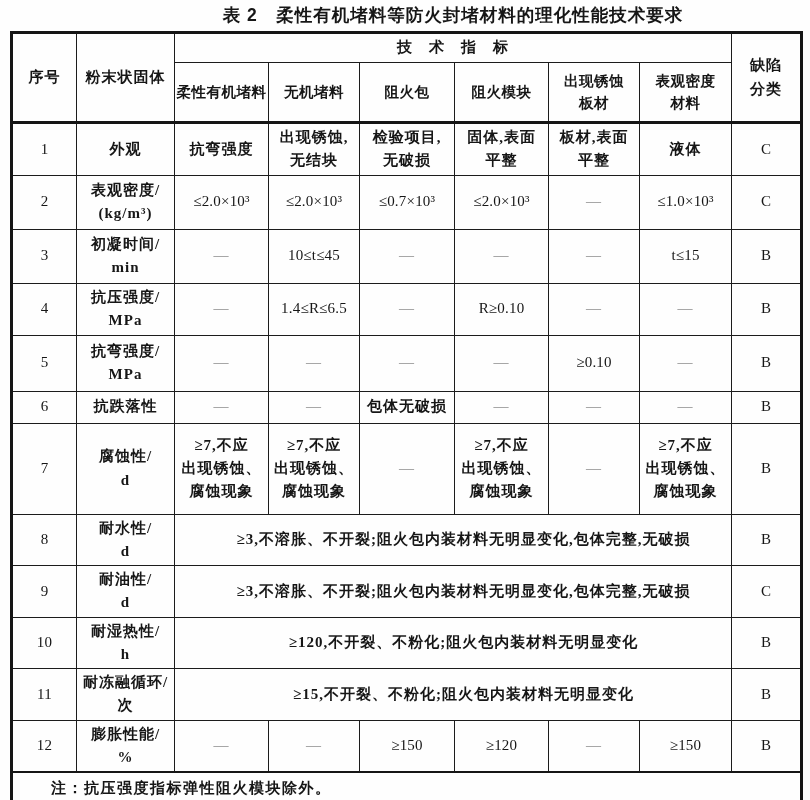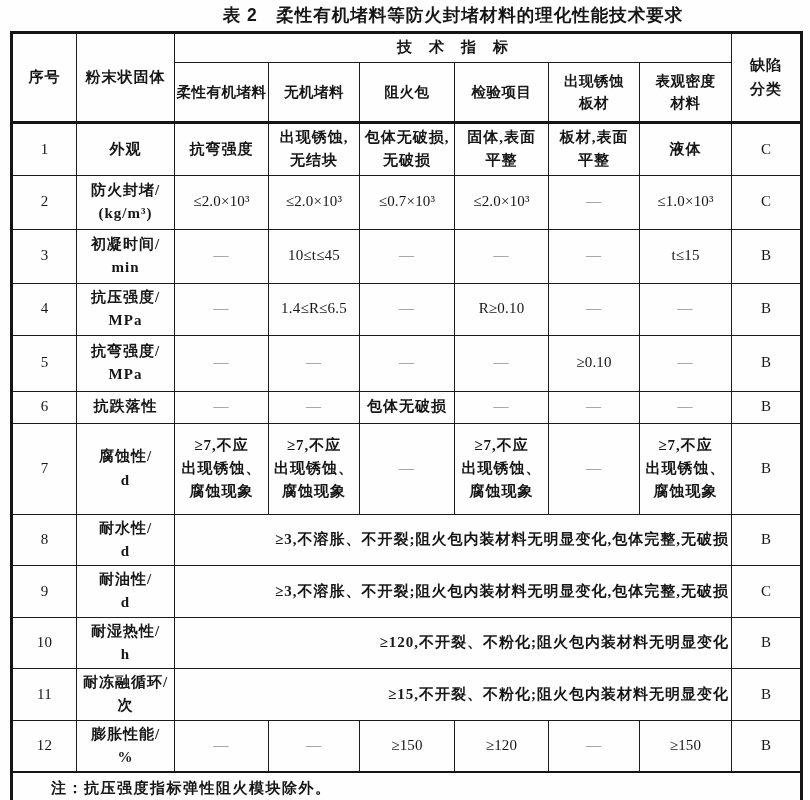--- a/index.html
+++ b/index.html
@@ -55,21 +55,21 @@
   tr.first-body td { border-top: 3px solid #151515; }
   td.latin {
     font-weight: normal;
     letter-spacing: 0.2px;
   }
   td.dash {
     font-weight: normal;
     color: #8a8a8a;
   }
   td.span-cell {
-    text-align: right;
+    text-align: center;
     padding-left: 23px;
   }
   tr.note-row td {
     border-top: 2px solid #151515;
     text-align: left;
     padding-left: 38px;
     letter-spacing: 1.5px;
   }
 </style>
 </head>
@@ -96,46 +96,46 @@
       <td rowspan="2">序号</td>
       <td rowspan="2">粉末状固体</td>
       <td colspan="6">技　术　指　标</td>
       <td rowspan="2">缺陷
 分类</td>
     </tr>
     <tr class="subhead" style="height:60px">
       <td>柔性有机堵料</td>
       <td>无机堵料</td>
       <td>阻火包</td>
-      <td>检验项目</td>
+      <td>阻火模块</td>
       <td>出现锈蚀
 板材</td>
       <td>表观密度
 材料</td>
     </tr>
 
     <tr class="first-body" style="height:48px">
       <td class="latin">1</td>
       <td>外观</td>
       <td>抗弯强度</td>
       <td>出现锈蚀,
 无结块</td>
-      <td>包体无破损,
+      <td>检验项目,
 无破损</td>
       <td>固体,表面
 平整</td>
       <td>板材,表面
 平整</td>
       <td>液体</td>
       <td class="latin">C</td>
     </tr>
 
     <tr style="height:54px">
       <td class="latin">2</td>
-      <td>防火封堵/
+      <td>表观密度/
 (kg/m³)</td>
       <td class="latin">≤2.0×10³</td>
       <td class="latin">≤2.0×10³</td>
       <td class="latin">≤0.7×10³</td>
       <td class="latin">≤2.0×10³</td>
       <td class="dash">—</td>
       <td class="latin">≤1.0×10³</td>
       <td class="latin">C</td>
     </tr>
 

